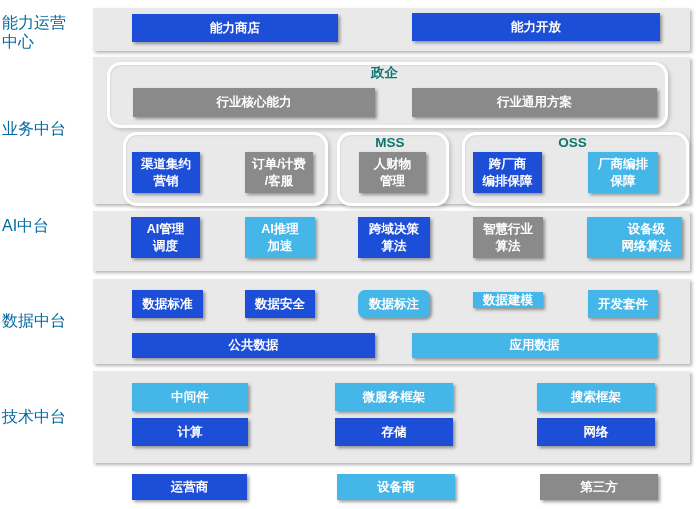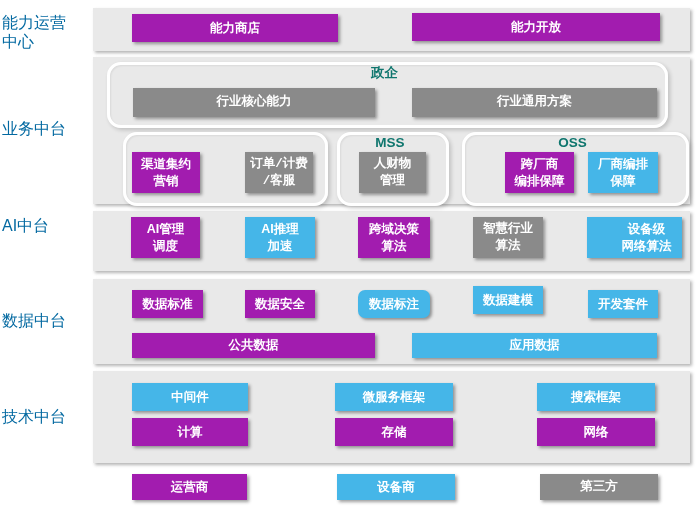--- a/index.html
+++ b/index.html
@@ -5,23 +5,23 @@
   html,body{margin:0;padding:0;background:#ffffff;}
   body{font-family:"Liberation Sans","DejaVu Sans",sans-serif;}
   .stage{position:relative;width:700px;height:509px;background:#ffffff;overflow:hidden;}
   .panel{position:absolute;left:93px;width:597px;background:#e9e9e9;
          box-shadow:2px 2px 3px rgba(90,90,90,0.45);}
   .side-label{position:absolute;left:2px;width:96px;text-align:left;color:#0369a1;
               font-size:16px;line-height:1.2;white-space:pre-line;}
   .btn{position:absolute;display:flex;align-items:center;justify-content:center;
        color:#ffffff;font-weight:bold;font-size:12.5px;line-height:1.3;text-align:center;
        white-space:pre-line;box-shadow:2px 2px 3px rgba(40,40,40,0.45);}
-  .dark{background:#a21caf;}
+  .dark{background:#1d4ed8;}
   .light{background:#45b6e8;}
-  .gray{background:#8a8a8a;font-family:Liberation Mono, monospace;}
+  .gray{background:#8a8a8a;}
   .group-box{position:absolute;border:3px solid #ffffff;border-radius:14px;
              box-shadow:2px 2px 4px rgba(0,0,0,0.18), inset 1px 1px 2px rgba(0,0,0,0.07);
              background:transparent;}
   .group-label{position:absolute;text-align:center;font-size:13.5px;font-weight:bold;color:#0f766e;}
 </style>
 </head>
 <body>
 
 <div class="stage">
 
@@ -52,40 +52,40 @@
   <div class="btn gray" style="left:245px;top:152px;width:68px;height:41px;">订单/计费
 /客服</div>
 
   <div class="group-box" style="left:337px;top:132px;width:106px;height:68px;"></div>
   <div class="group-label" style="left:337px;top:135px;width:106px;">MSS</div>
   <div class="btn gray" style="left:359px;top:152px;width:67px;height:41px;">人财物
 管理</div>
 
   <div class="group-box" style="left:462px;top:132px;width:221px;height:68px;"></div>
   <div class="group-label" style="left:462px;top:135px;width:221px;">OSS</div>
-  <div class="btn dark" style="left:473px;top:152px;width:69px;height:41px;margin-left:32px;">跨厂商
+  <div class="btn dark" style="left:473px;top:152px;width:69px;height:41px;">跨厂商
 编排保障</div>
   <div class="btn light" style="left:588px;top:152px;width:70px;height:41px;">厂商编排
 保障</div>
 
   <div class="btn dark" style="left:131px;top:217px;width:69px;height:41px;">AI管理
 调度</div>
   <div class="btn light" style="left:245px;top:217px;width:70px;height:41px;">AI推理
 加速</div>
   <div class="btn dark" style="left:358px;top:217px;width:72px;height:41px;">跨域决策
 算法</div>
   <div class="btn gray" style="left:473px;top:217px;width:70px;height:41px;">智慧行业
 算法</div>
   <div class="btn light" style="left:587px;top:217px;width:71px;height:41px;padding-left:24px;">设备级
 网络算法</div>
 
   <div class="btn dark" style="left:132px;top:290px;width:71px;height:28px;">数据标准</div>
   <div class="btn dark" style="left:245px;top:290px;width:70px;height:28px;">数据安全</div>
   <div class="btn light" style="left:358px;top:290px;width:72px;height:28px;border-radius:7px;">数据标注</div>
-  <div class="btn light" style="left:473px;top:286px;width:70px;height:28px;">数据建模</div>
+  <div class="btn light" style="left:473px;top:292px;width:70px;height:16px;">数据建模</div>
   <div class="btn light" style="left:588px;top:290px;width:70px;height:28px;">开发套件</div>
   <div class="btn dark" style="left:132px;top:333px;width:243px;height:25px;">公共数据</div>
   <div class="btn light" style="left:412px;top:333px;width:245px;height:25px;">应用数据</div>
 
   <div class="btn light" style="left:132px;top:383px;width:116px;height:28px;">中间件</div>
   <div class="btn light" style="left:335px;top:383px;width:118px;height:28px;">微服务框架</div>
   <div class="btn light" style="left:537px;top:383px;width:118px;height:28px;">搜索框架</div>
   <div class="btn dark" style="left:132px;top:418px;width:116px;height:28px;">计算</div>
   <div class="btn dark" style="left:335px;top:418px;width:118px;height:28px;">存储</div>
   <div class="btn dark" style="left:537px;top:418px;width:118px;height:28px;">网络</div>

